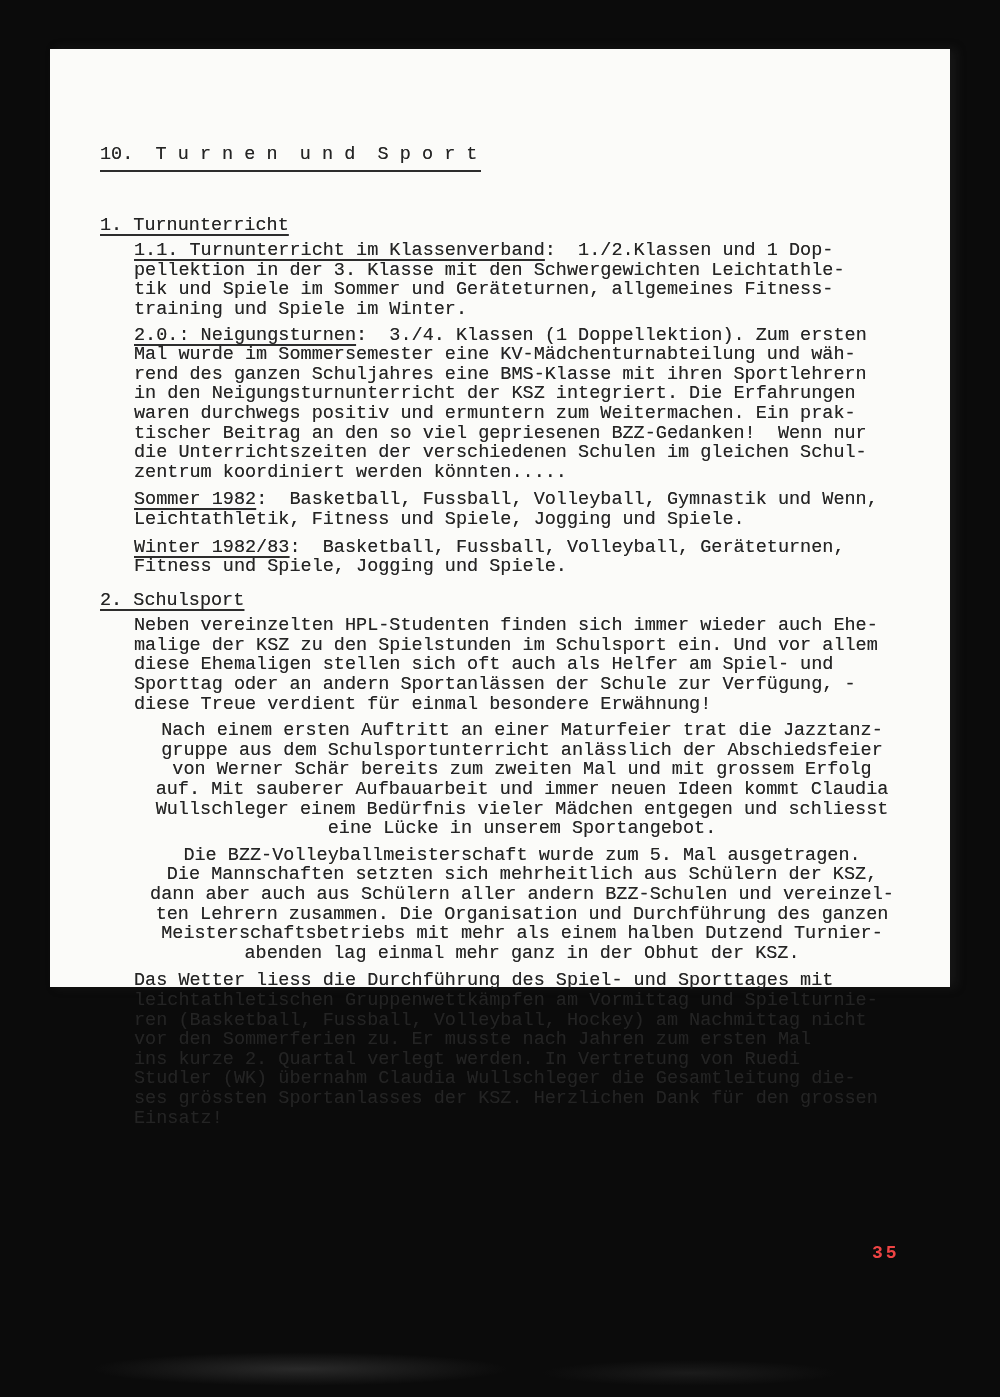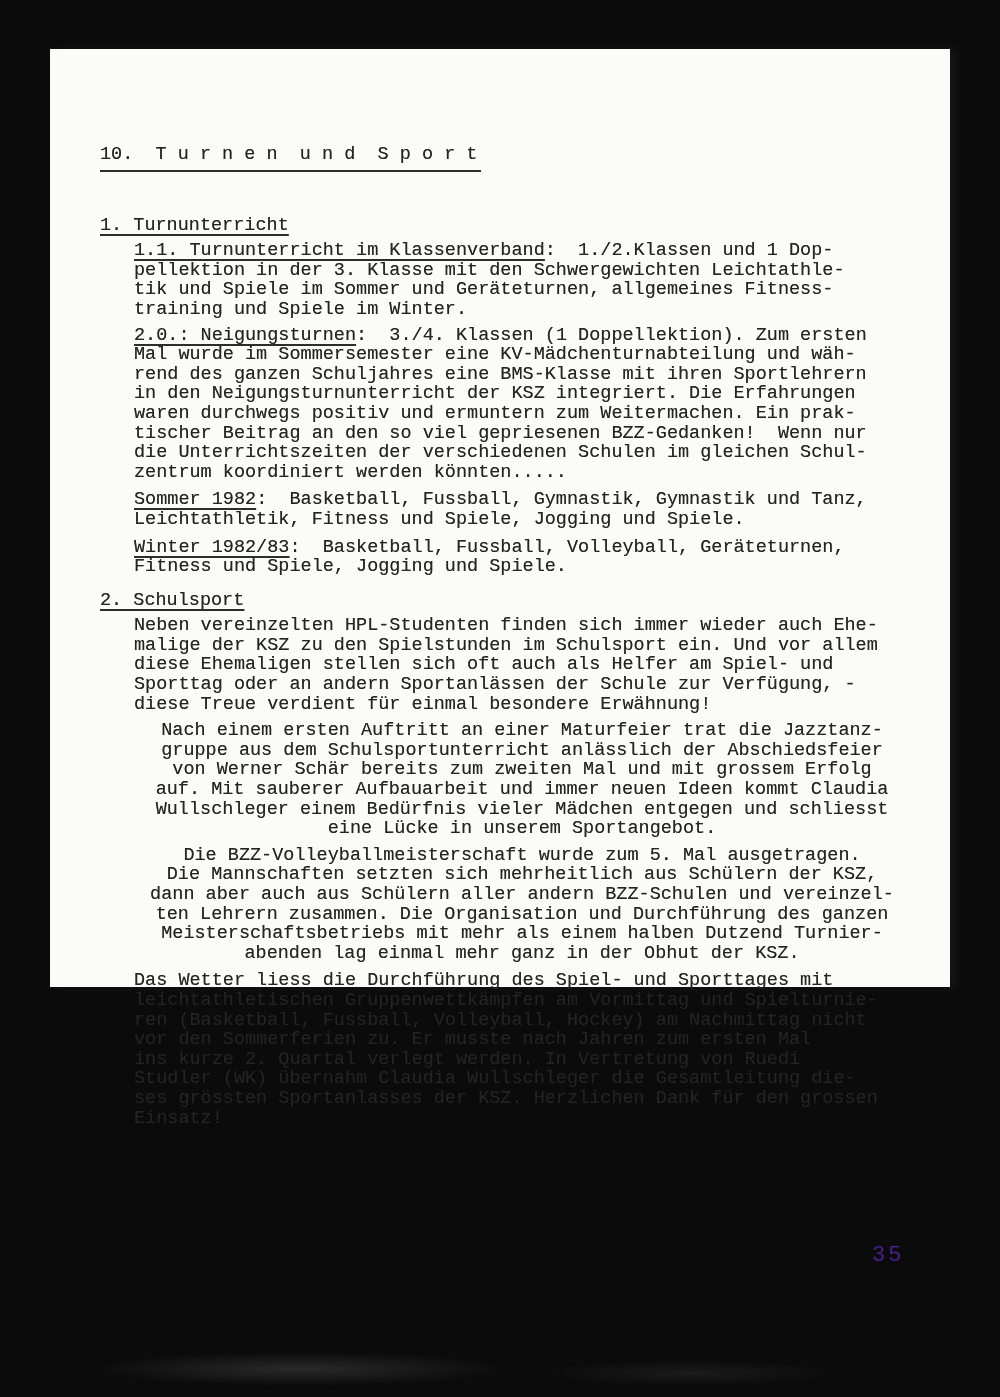--- a/index.html
+++ b/index.html
@@ -77,23 +77,24 @@
   .u {
     text-decoration: underline;
     text-decoration-thickness: 1.6px;
     text-underline-offset: 3.5px;
     text-decoration-color: #2d2d2d;
   }
   .page-number {
     position: absolute;
     left: 822px;
     top: 1194px;
-    font-size: 22px;
+    font-size: 18px;
     letter-spacing: 3px;
-    color: #4c1d95;
+    color: #ef4444;
+    font-weight: bold;
   }
 </style>
 </head>
 <body>
 
 <div class="scan-bg">
   <div class="noise-1"></div>
   <div class="noise-2"></div>
 
   <div class="page">
@@ -110,21 +111,21 @@
 
       <p class="para mt-sm"><span class="u">2.0.: Neigungsturnen</span><span>:  3./4. Klassen (1 Doppellektion). Zum ersten
 Mal wurde im Sommersemester eine KV-Mädchenturnabteilung und wäh-
 rend des ganzen Schuljahres eine BMS-Klasse mit ihren Sportlehrern
 in den Neigungsturnunterricht der KSZ integriert. Die Erfahrungen
 waren durchwegs positiv und ermuntern zum Weitermachen. Ein prak-
 tischer Beitrag an den so viel gepriesenen BZZ-Gedanken!  Wenn nur
 die Unterrichtszeiten der verschiedenen Schulen im gleichen Schul-
 zentrum koordiniert werden könnten.....</span></p>
 
-      <p class="para mt-lg"><span class="u">Sommer 1982</span><span>:  Basketball, Fussball, Gymnastik, Gymnastik und Tanz,
+      <p class="para mt-lg"><span class="u">Sommer 1982</span><span>:  Basketball, Fussball, Volleyball, Gymnastik und Wenn,
 Leichtathletik, Fitness und Spiele, Jogging und Spiele.</span></p>
 
       <p class="para mt-lg"><span class="u">Winter 1982/83</span><span>:  Basketball, Fussball, Volleyball, Geräteturnen,
 Fitness und Spiele, Jogging und Spiele.</span></p>
 
       <div class="sec-heading h2"><span class="u">2. Schulsport</span></div>
 
       <p class="para mt-sm"><span>Neben vereinzelten HPL-Studenten finden sich immer wieder auch Ehe-
 malige der KSZ zu den Spielstunden im Schulsport ein. Und vor allem
 diese Ehemaligen stellen sich oft auch als Helfer am Spiel- und

